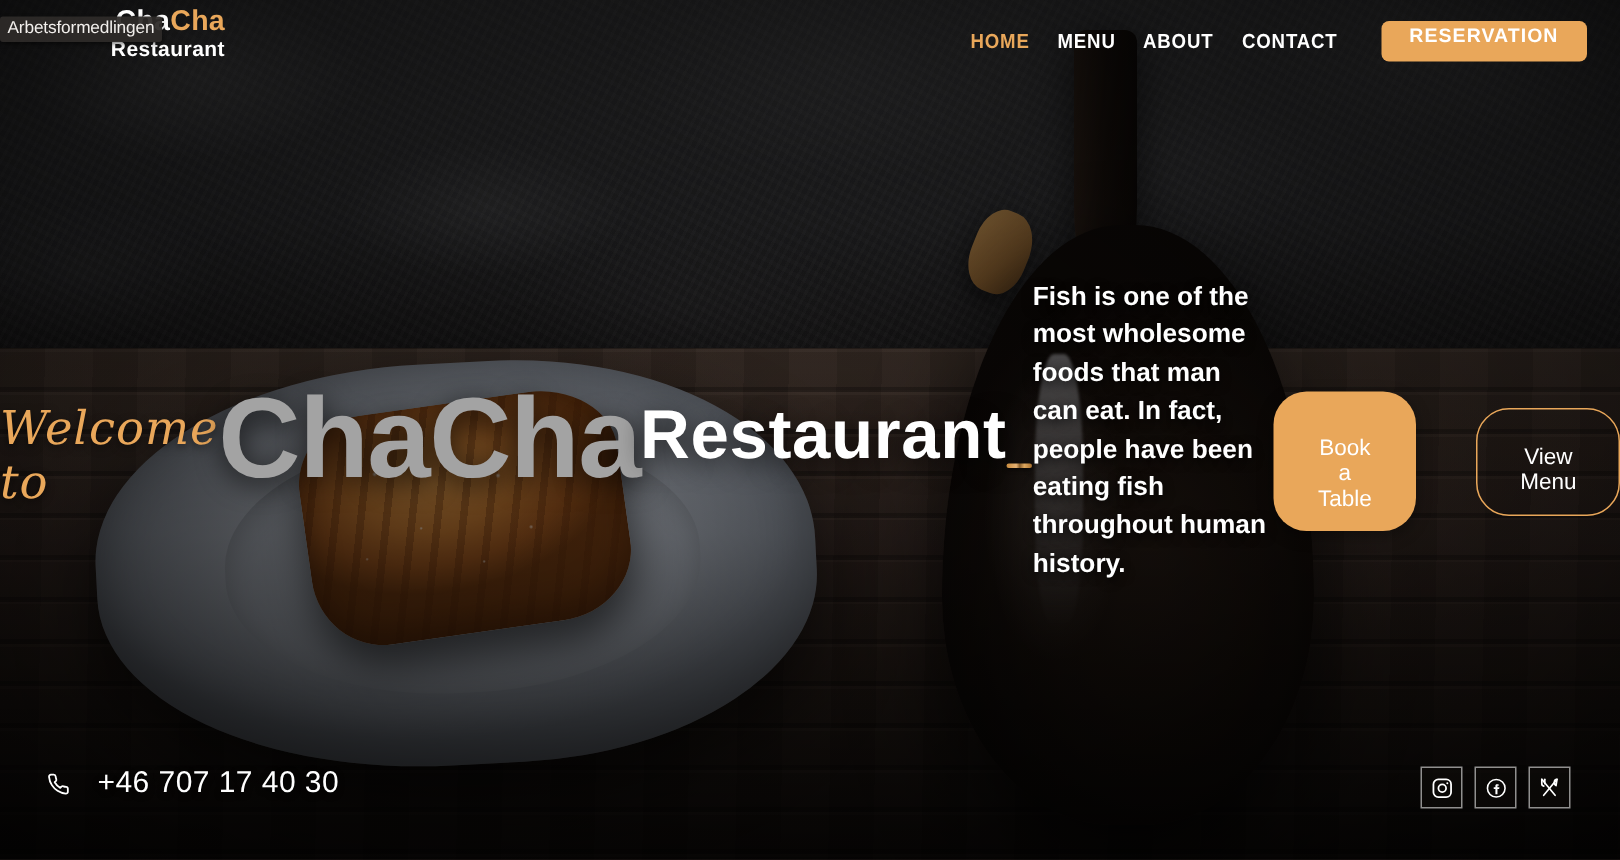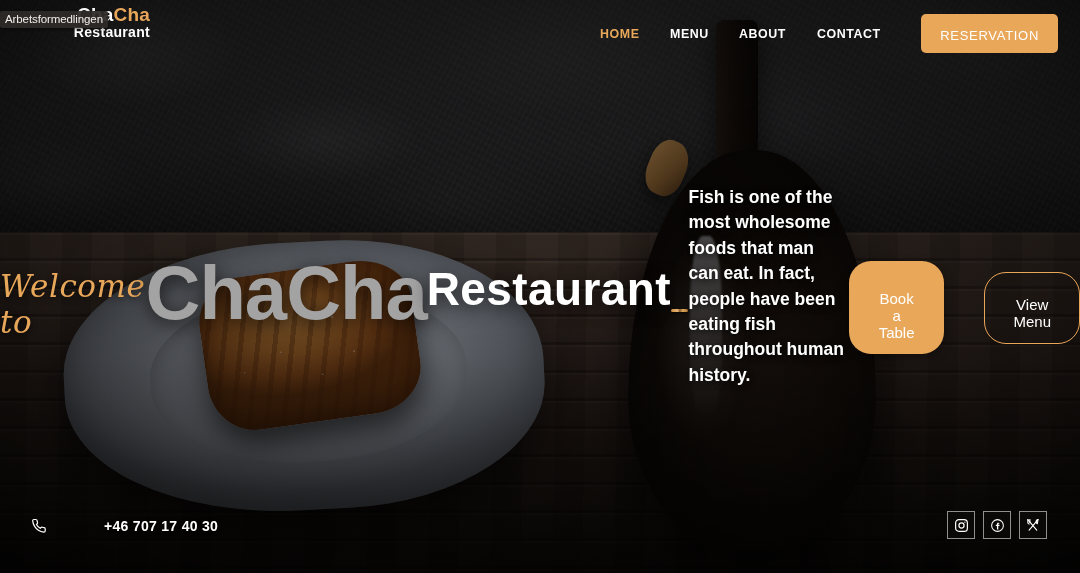--- a/index.html
+++ b/index.html
@@ -145,32 +145,32 @@
 
   
   .af-chip {
     position:absolute; left:0px; top:11px; z-index:9;
     background:rgba(46,42,40,.94);
     color:#f2efec; font-size:11.5px; font-weight:400; letter-spacing:-.1px;
     padding:2px 5px 3px; border-radius:2px; white-space:nowrap;
     box-shadow:0 1px 3px rgba(0,0,0,.5);
   }
 
-  .nav { position:absolute; right:22px; top:14px; display:flex; align-items:center; gap:27px; }
+  .nav { position:absolute; right:22px; top:14px; display:flex; align-items:center; gap:15px; }
   .nav-link {
     color:#ffffff; font-size:13.5px; font-weight:700; letter-spacing:.6px;
     text-decoration:none; text-transform:uppercase; white-space:nowrap;
     transform:scaleX(.92); transform-origin:left center;
   }
   .nav-link.active { color:#e9a75a; }
   .btn-reserve {
     margin-left:8px;
     background:#e9a75a; color:#ffffff;
-    font-size:13px; font-weight:400; letter-spacing:.7px; text-transform:uppercase;
-    border:none; border-radius:5px; padding:14px 19px 10px; cursor:pointer;
+    font-size:13px; font-weight:700; letter-spacing:.7px; text-transform:uppercase;
+    border:none; border-radius:5px; padding:2px 19px 10px; cursor:pointer;
     white-space:nowrap;
   }
 
   
   .hero {
     position:absolute; left:0; top:0; width:100%; height:573px;
     display:flex; flex-direction:row; align-items:center;
     z-index:5; pointer-events:none;
   }
   .hero > * { pointer-events:auto; }
@@ -219,23 +219,22 @@
     padding:23px 28px 13px; border-radius:22px; cursor:pointer;
   }
 
   
   .phone {
     position:absolute; left:30px; bottom:39px; z-index:6;
     display:flex; align-items:center; gap:18px;
   }
   .phone svg { display:block; }
   .phone-num {
-    color:#ffffff; font-size:14px; font-weight:700; letter-spacing:.3px;
+    color:#ffffff; font-size:20px; font-weight:400; letter-spacing:.3px;
     text-shadow:0 1px 4px rgba(0,0,0,.8);
-    margin-left:39px;
   }
 
   .socials {
     position:absolute; right:33px; bottom:34px; z-index:6;
     display:flex; gap:8px;
   }
   .soc {
     width:28px; height:28px;
     border:1px solid rgba(255,255,255,.55);
     display:flex; align-items:center; justify-content:center;

